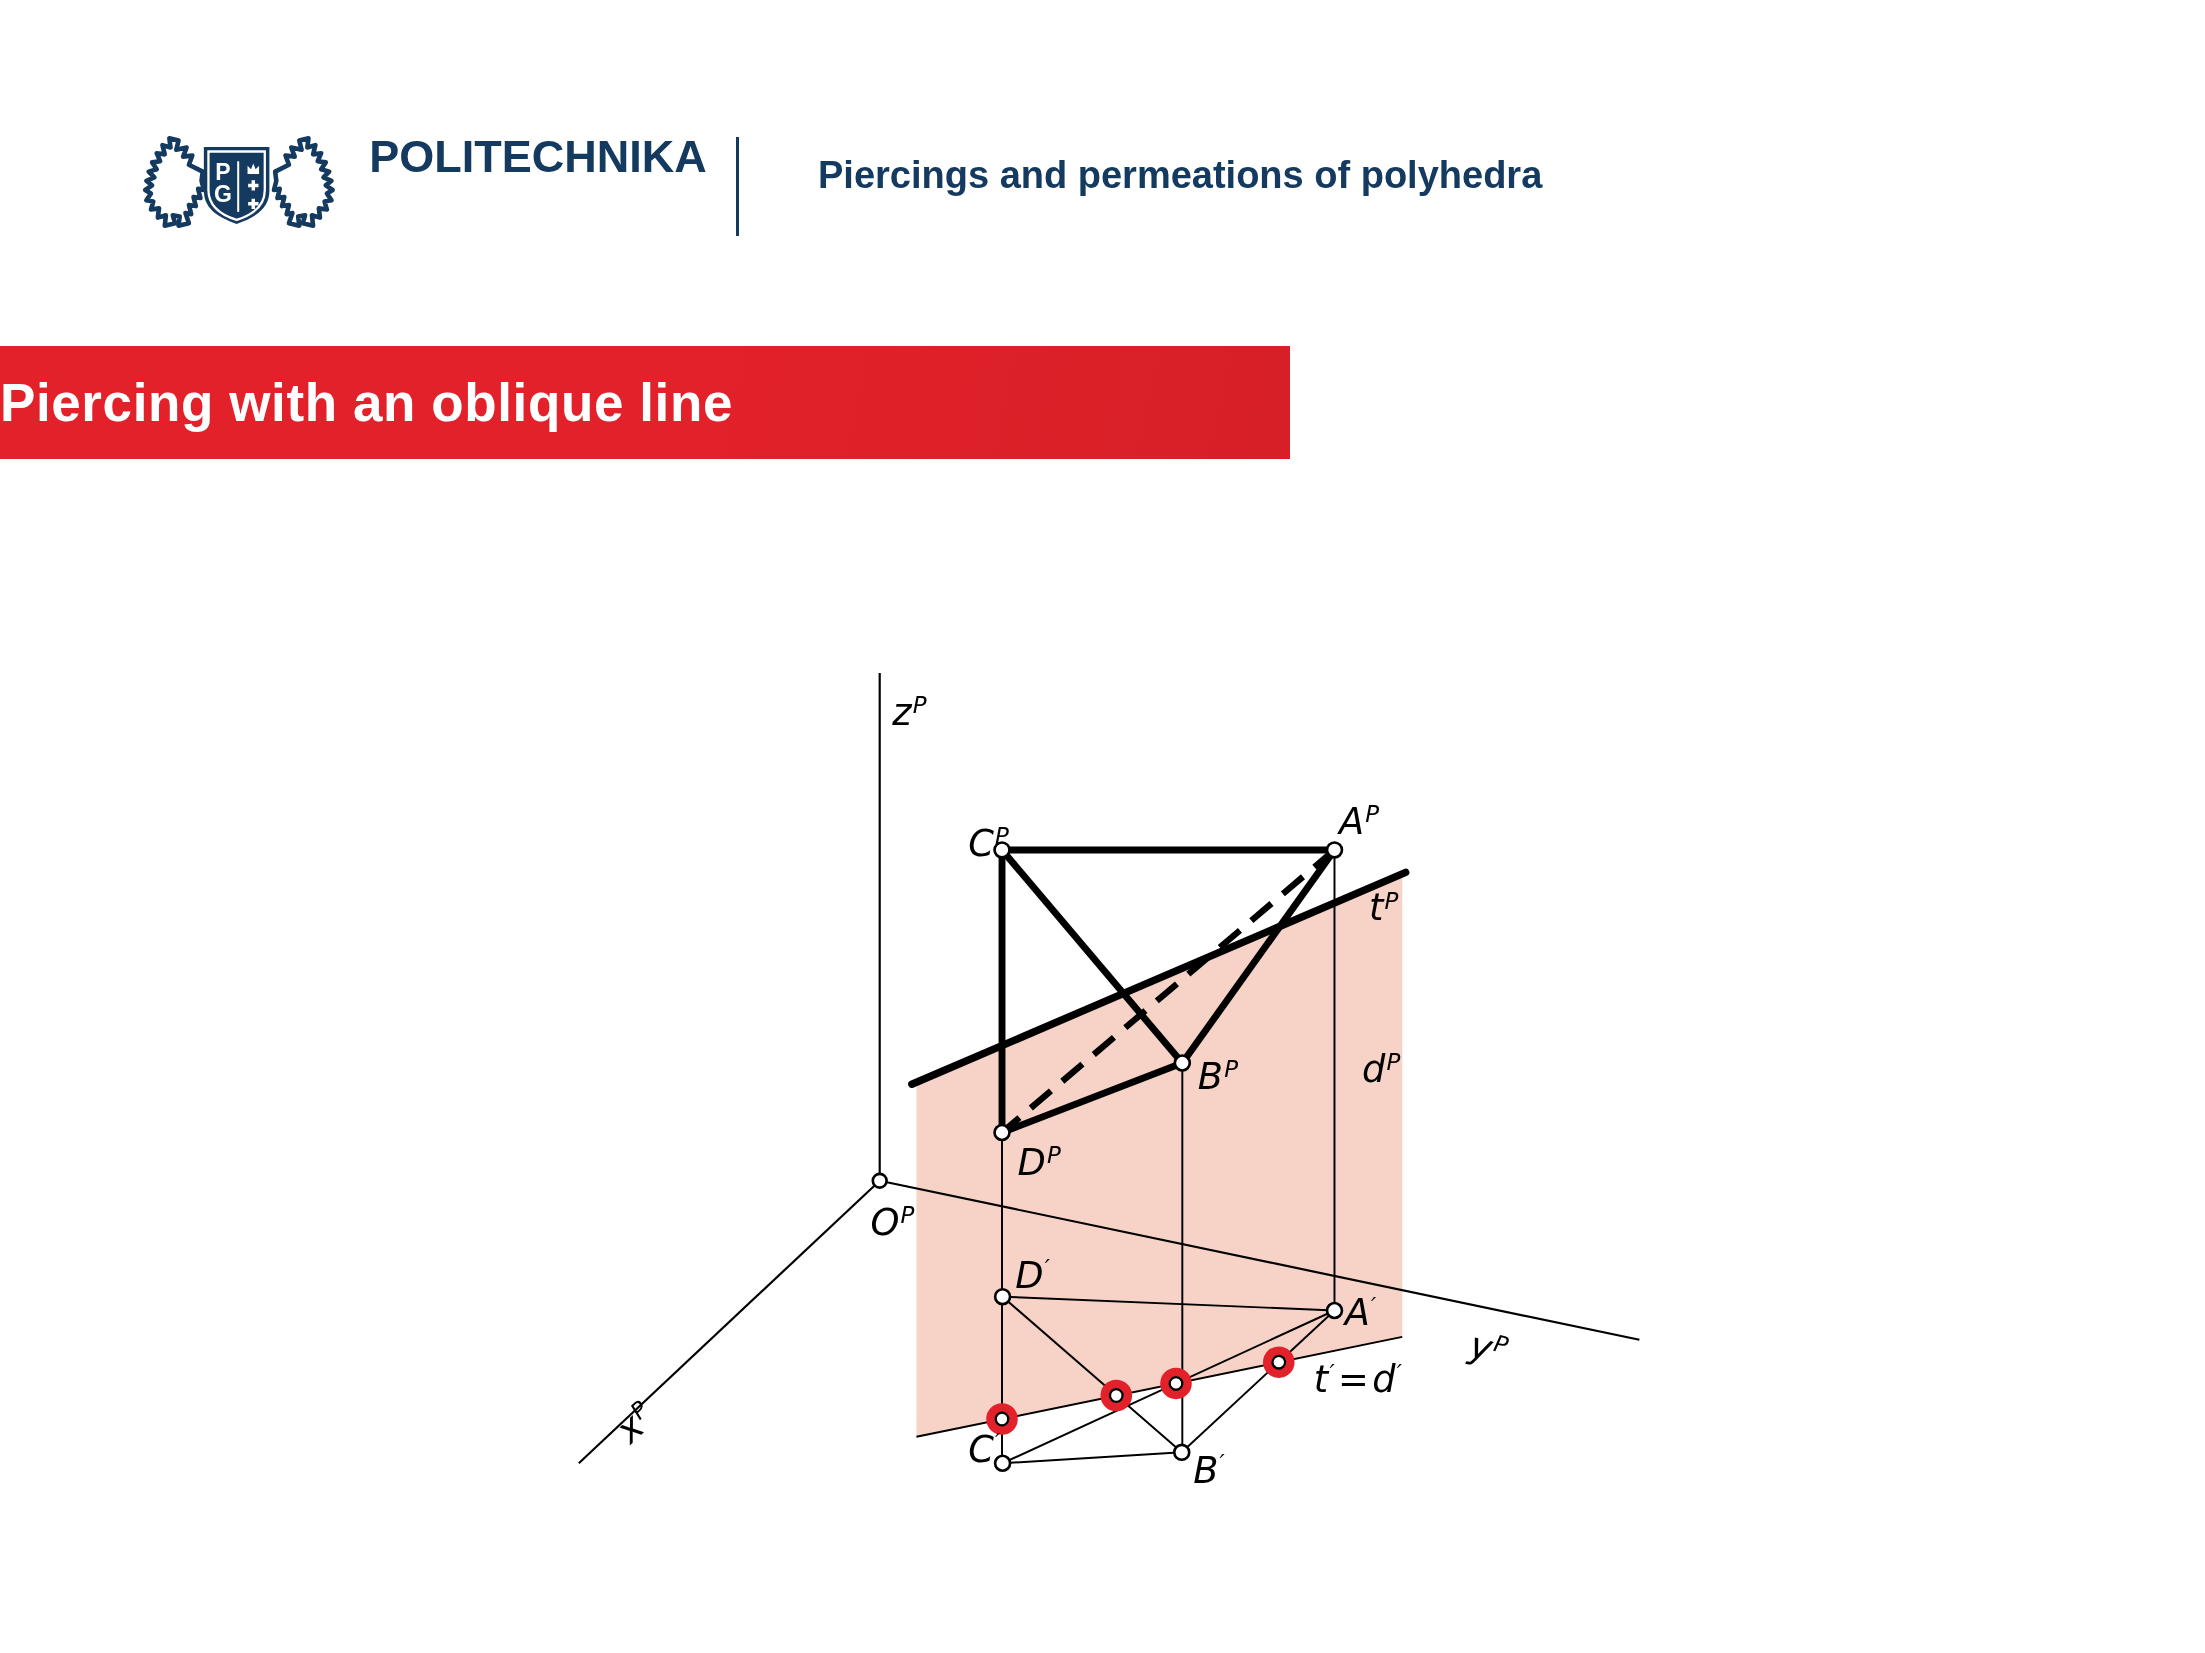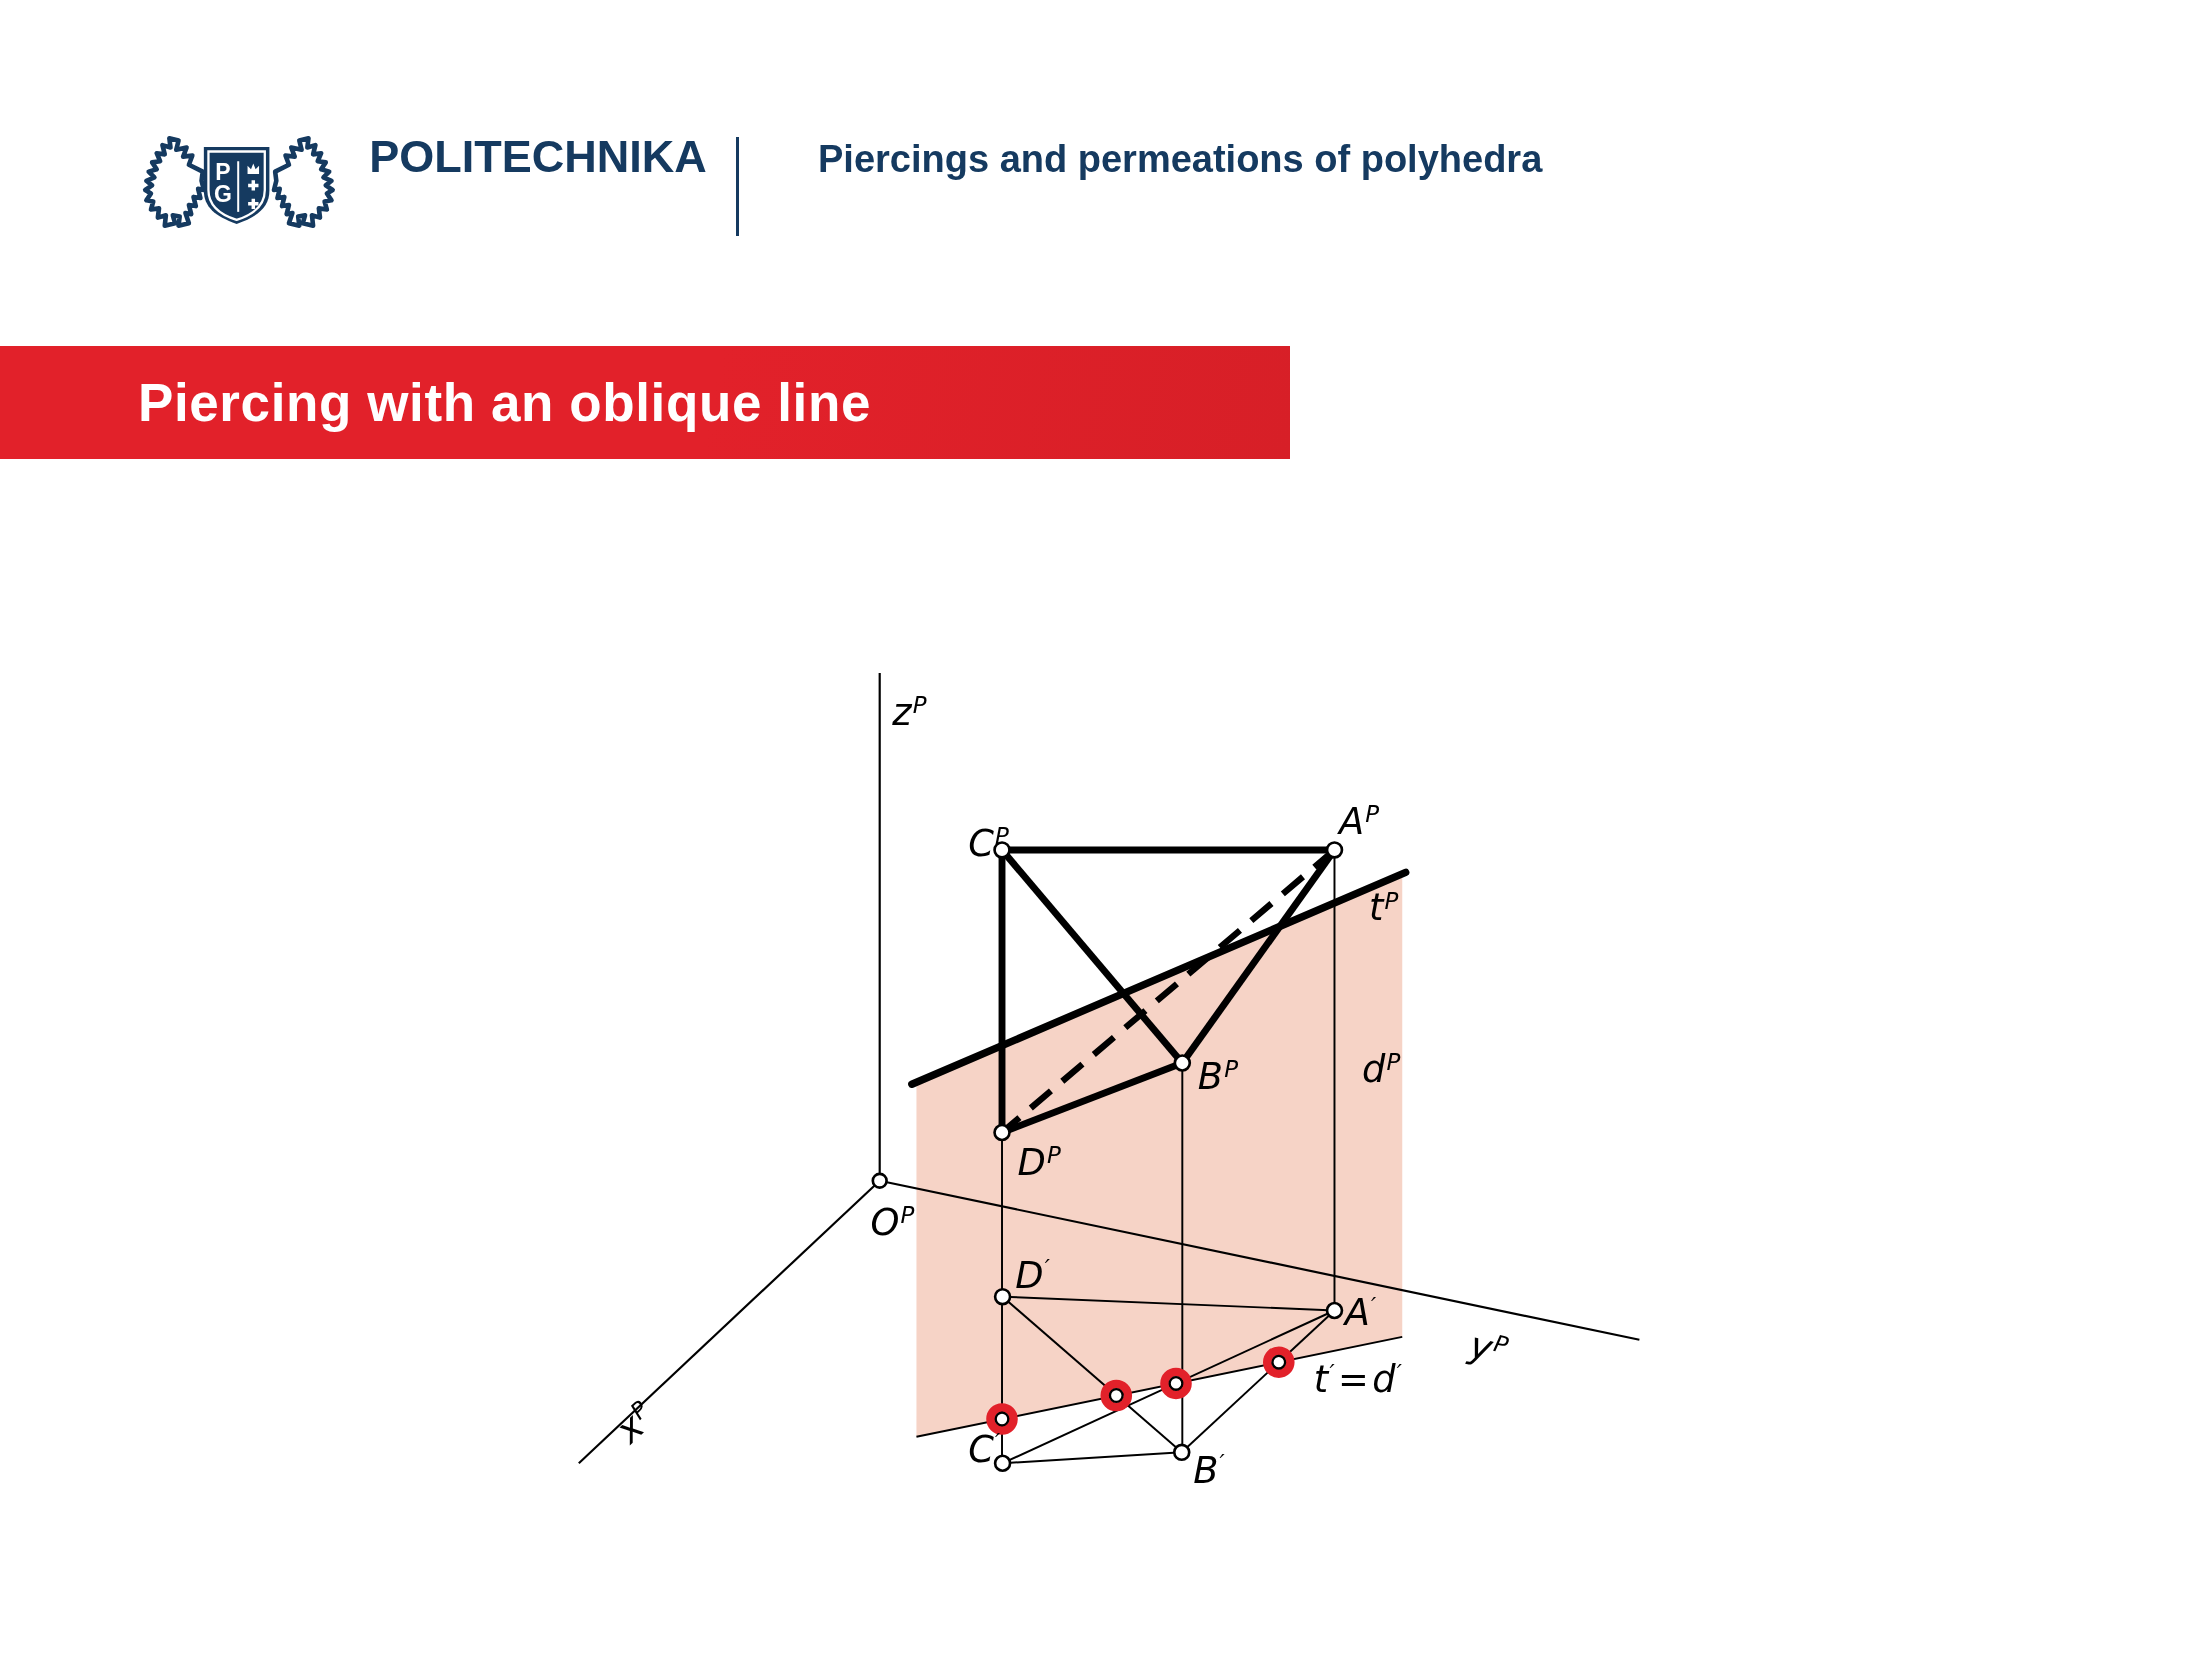--- a/index.html
+++ b/index.html
@@ -10,26 +10,26 @@
   html,body{background:#fff}
   body{width:2205px;height:1654px;position:relative;font-family:"Liberation Sans",sans-serif;overflow:hidden}
   .page{position:absolute;inset:0;background:var(--paper)}
 
   
   .crest{position:absolute;left:136px;top:121px;width:230px;height:138px}
   .uni-name{position:absolute;left:361px;top:129px;width:354px;text-align:center;
             color:var(--navy);font-weight:bold;font-size:45px;line-height:56px;letter-spacing:0px}
   .hdr-divider{position:absolute;left:736px;top:137px;width:2.9px;height:99px;background:var(--navy)}
   .lecture-block{position:absolute;left:818px;top:137px;color:var(--navy);font-weight:bold;font-size:38px;line-height:41px}
-  .lecture-block .line2{margin-top:2px}
+  .lecture-block .line2{margin-top:18px}
 
   
   .title-bar{position:absolute;left:0;top:346px;width:1290px;height:113px;
              background:linear-gradient(102deg,var(--red) 55%,var(--red_dark) 100%);
-             display:flex;align-items:center;padding-left:138px}
+             display:flex;align-items:center;}
   .title-bar span{color:#fff;font-weight:bold;font-size:53px;letter-spacing:0.6px}
 
   
   svg.diagram{position:absolute;left:0;top:0;width:2205px;height:1654px}
   .plane{fill:var(--plane);stroke:none}
   .thin{stroke:var(--ink);stroke-width:3.4px;fill:none}
   .axis{stroke:var(--ink);stroke-width:3.8px;fill:none}
   .thick{stroke:var(--ink);stroke-width:12px;fill:none}
   .tline{stroke:var(--ink);stroke-width:13px;fill:none;stroke-linecap:round}
   .dashed{stroke:var(--ink);stroke-width:11px;fill:none;stroke-dasharray:46 26}

